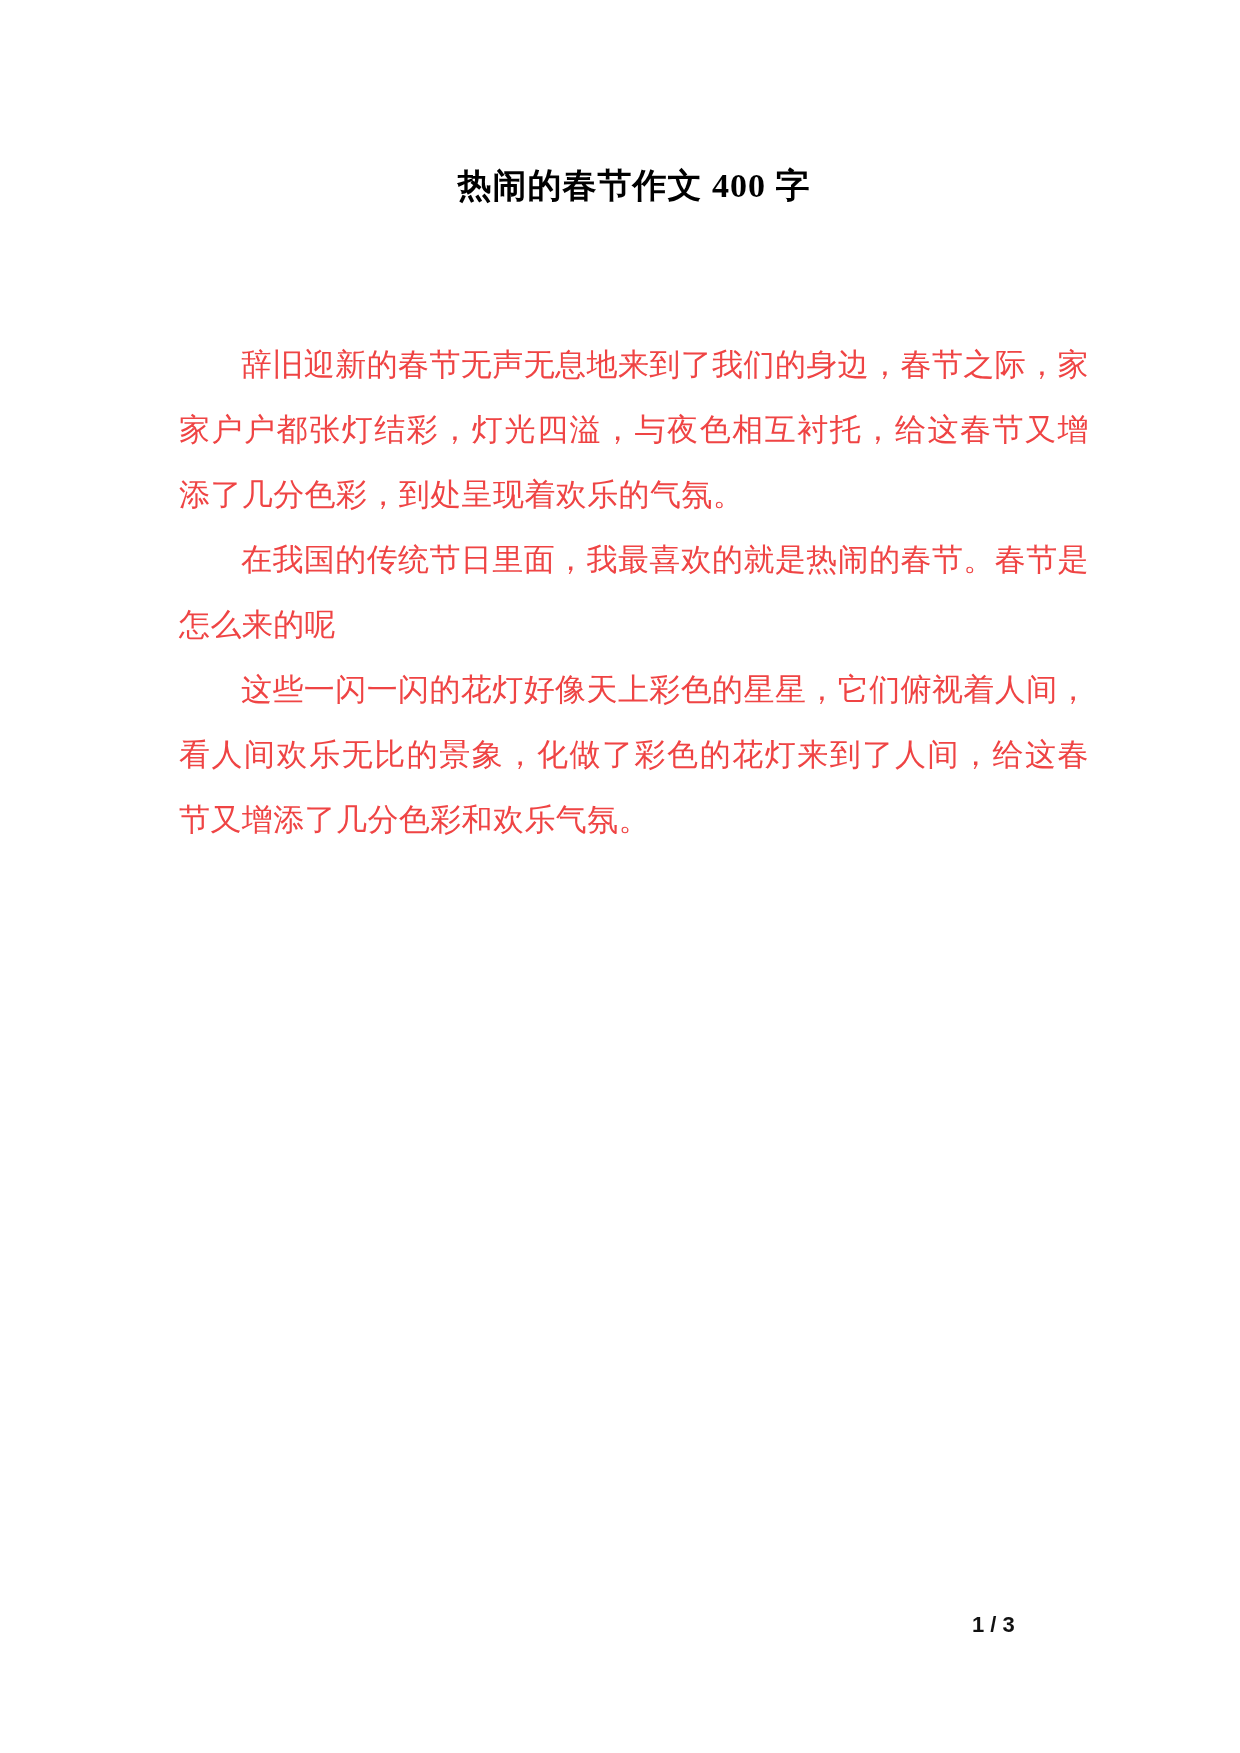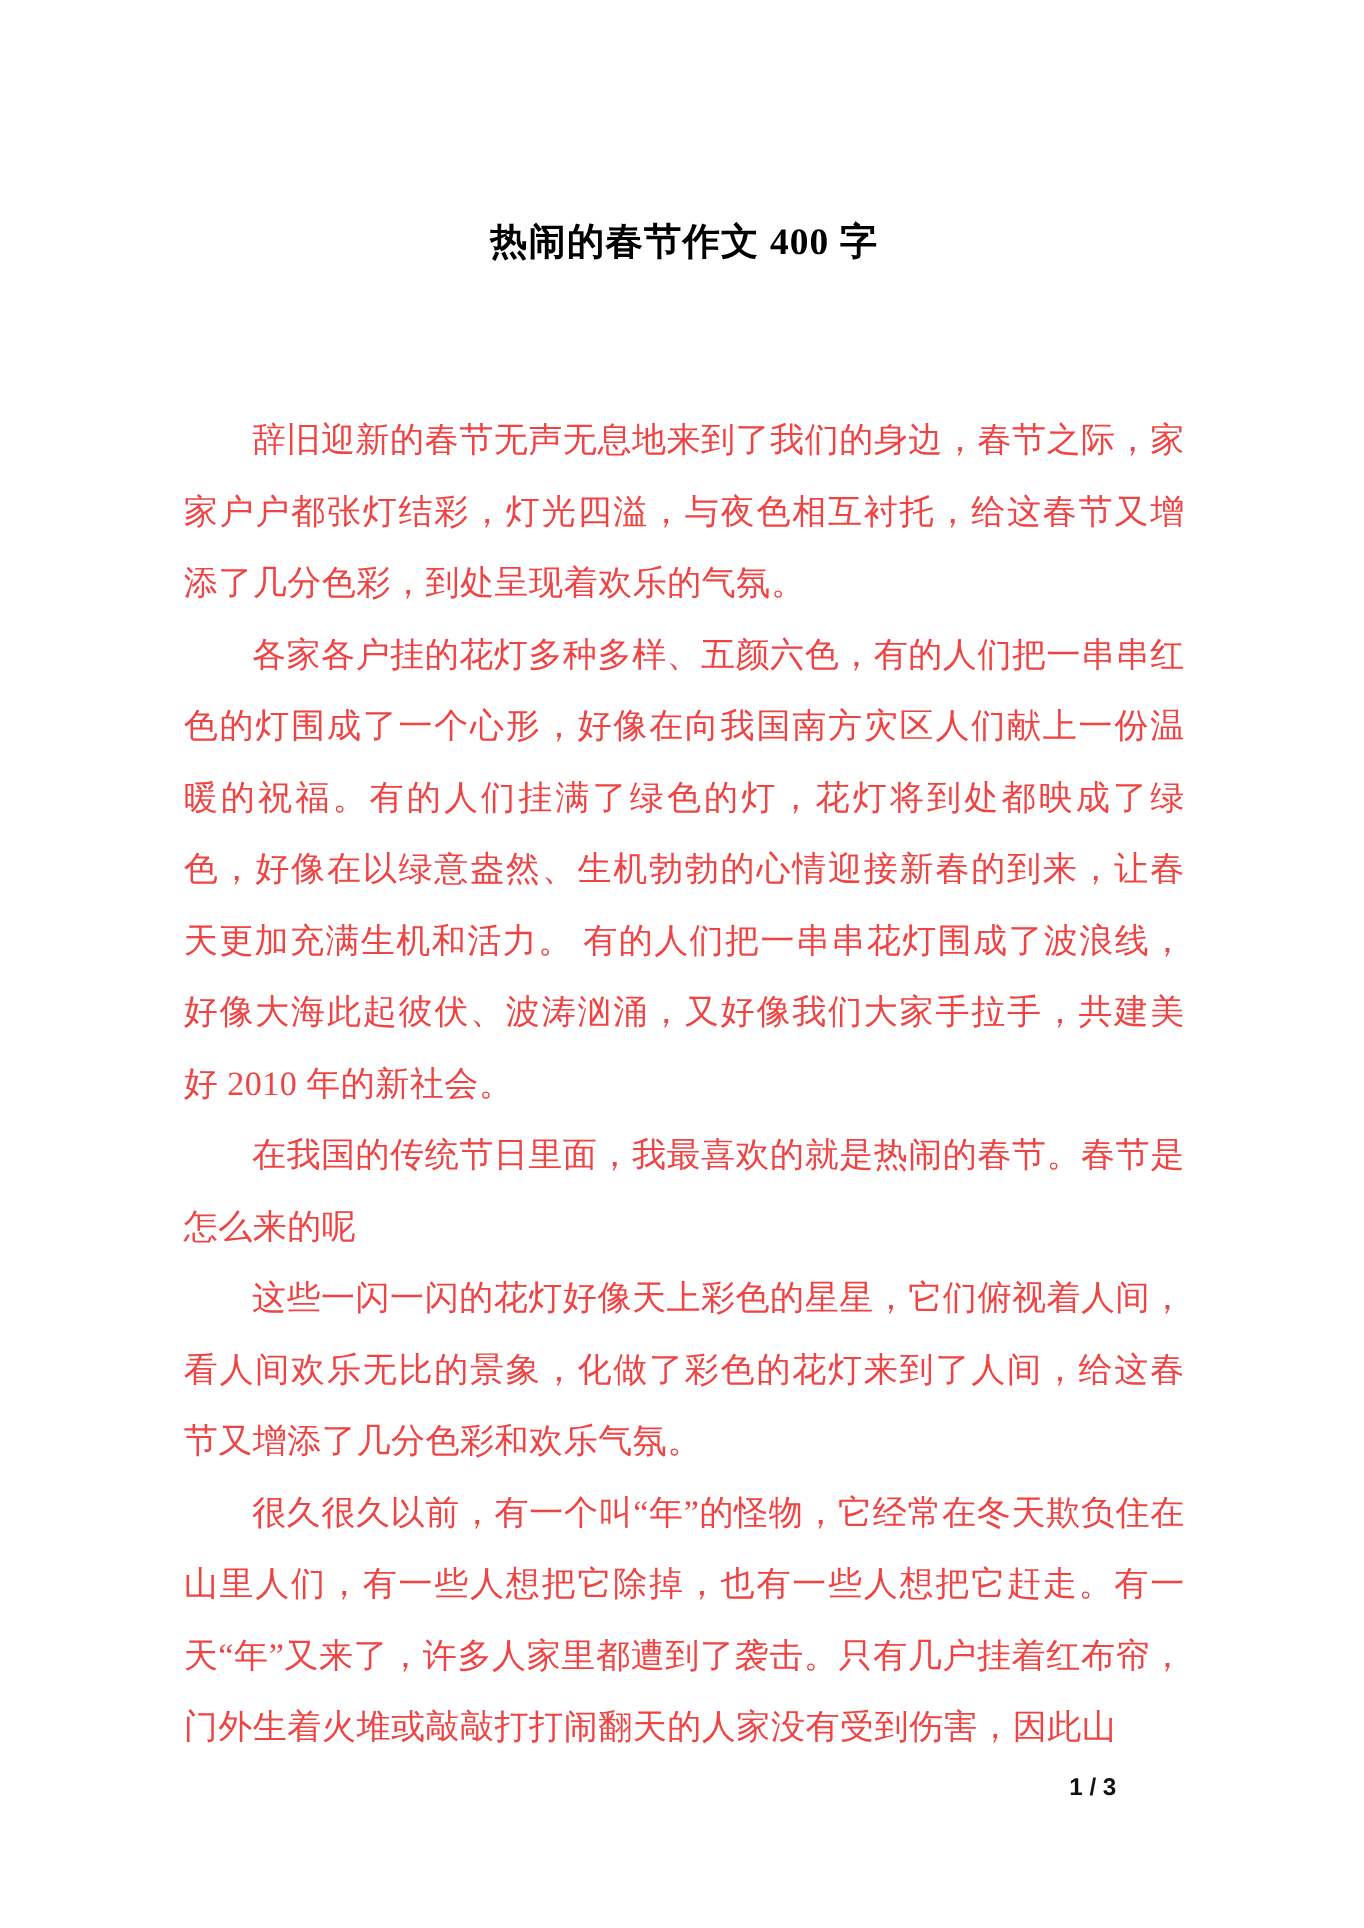--- a/index.html
+++ b/index.html
@@ -10,24 +10,23 @@
   .page {
     position: relative;
     width: 1240px;
     height: 1753px;
     background: #ffffff;
     overflow: hidden;
     font-family: "Liberation Serif", serif;
   }
   .content {
     position: absolute;
-    left: 167px;
+    left: 179px;
     top: 0;
     width: 910px;
-    margin-top: 35px;
   }
   .doc-title {
     margin: 158px 0 118px 0;
     text-align: center;
     font-size: 34px;
     line-height: 56px;
     font-weight: bold;
     color: #000000;
     letter-spacing: 1px;
   }
@@ -50,19 +49,17 @@
     color: #111111;
   }
 </style>
 </head>
 <body>
 
 <div class="page">
   <div class="content">
     <h1 class="doc-title">热闹的春节作文 400 字</h1>
     <p class="doc-paragraph">辞旧迎新的春节无声无息地来到了我们的身边，春节之际，家家户户都张灯结彩，灯光四溢，与夜色相互衬托，给这春节又增添了几分色彩，到处呈现着欢乐的气氛。</p>
-    <p class="doc-paragraph">各家各户挂的花灯多种多样、五颜六色，有的人们把一串串红色的灯围成了一个心形，好像在向我国南方灾区人们献上一份温暖的祝福。有的人们挂满了绿色的灯，花灯将到处都映成了绿色，好像在以绿意盎然、生机勃勃的心情迎接新春的到来，让春天更加充满生机和活力。 有的人们把一串串花灯围成了波浪线，好像大海此起彼伏、波涛汹涌，又好像我们大家手拉手，共建美好 2010 年的新社会。</p>
     <p class="doc-paragraph">在我国的传统节日里面，我最喜欢的就是热闹的春节。春节是怎么来的呢</p>
     <p class="doc-paragraph">这些一闪一闪的花灯好像天上彩色的星星，它们俯视着人间，看人间欢乐无比的景象，化做了彩色的花灯来到了人间，给这春节又增添了几分色彩和欢乐气氛。</p>
-    <p class="doc-paragraph">很久很久以前，有一个叫“年”的怪物，它经常在冬天欺负住在山里人们，有一些人想把它除掉，也有一些人想把它赶走。有一天“年”又来了，许多人家里都遭到了袭击。只有几户挂着红布帘，门外生着火堆或敲敲打打闹翻天的人家没有受到伤害，因此山</p>
   </div>
   <div class="page-indicator">1 / 3</div>
 </div>
 
 </body></html>

